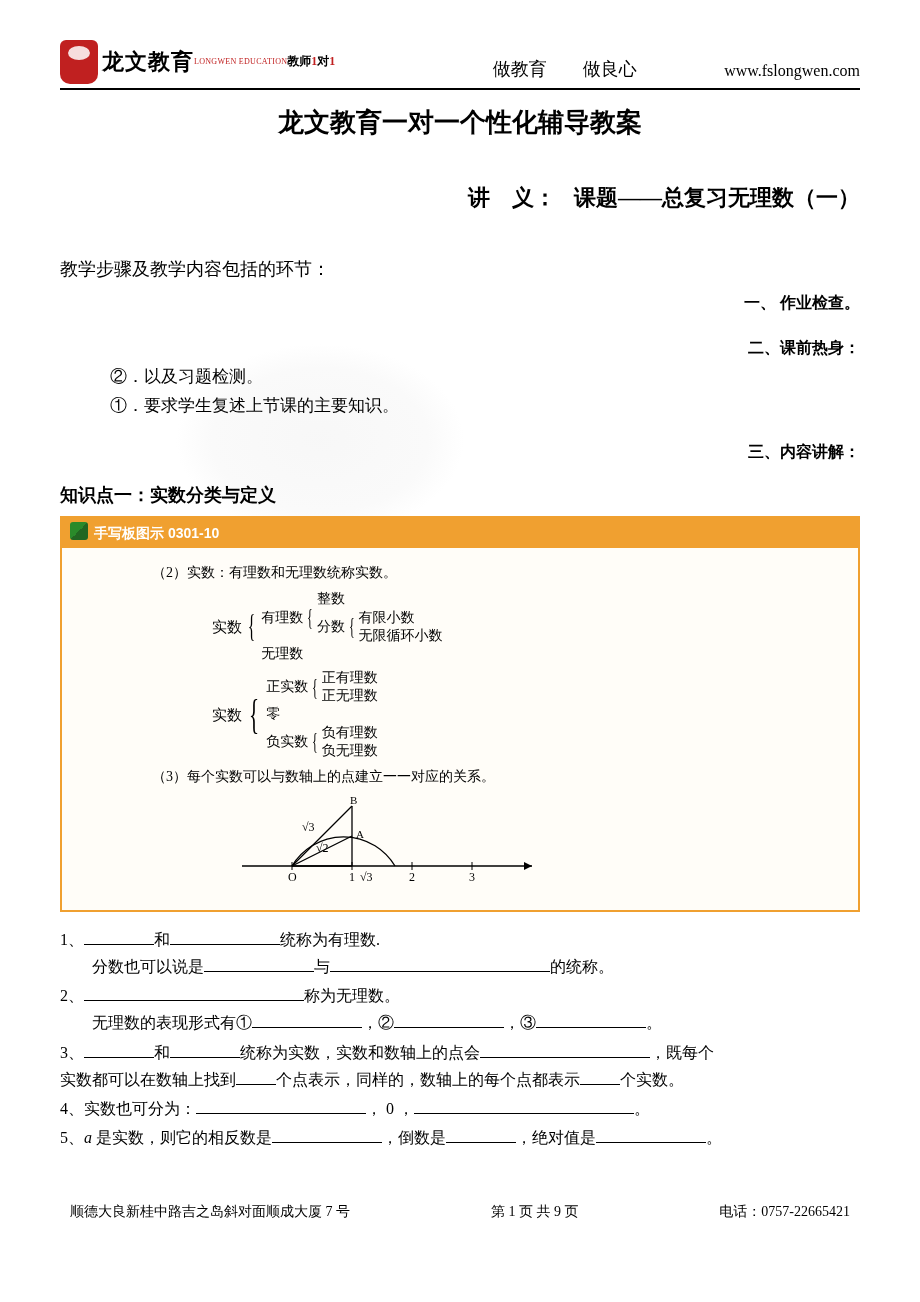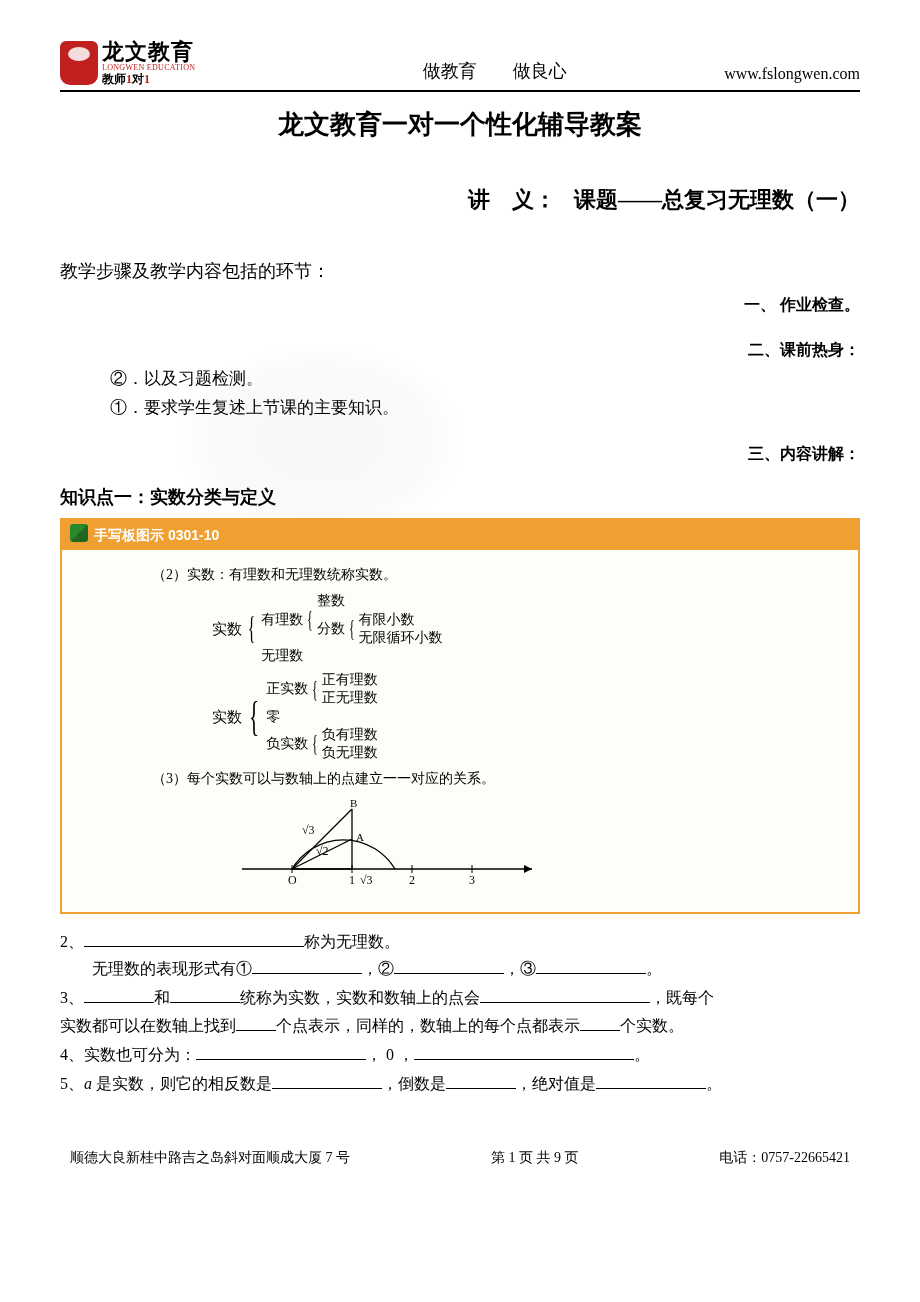--- a/index.html
+++ b/index.html
@@ -51,22 +51,23 @@
       content: "";
       position: absolute;
       top: 6px; left: 8px;
       width: 22px; height: 14px;
       background: #fff;
       border-radius: 50%;
       opacity: 0.85;
     }
     .logo-text {
       display: flex;
-      flex-direction: column;
+      flex-direction: row;
       line-height: 1.1;
+      align-items: center;
     }
     .logo-brand {
       font-size: 22px;
       font-weight: bold;
       font-family: "SimHei", sans-serif;
       letter-spacing: 1px;
     }
     .logo-en {
       font-size: 8px;
       color: #c02020;
@@ -323,20 +324,24 @@
             <text x="118" y="8" font-size="11">B</text>
             <text x="124" y="42" font-size="11">A</text>
             <text x="70" y="35" font-size="12">√3</text>
             <text x="84" y="56" font-size="12">√2</text>
             <text x="128" y="85" font-size="12">√3</text>
           </svg>
         </div>
       </div>
     </div>
 
+    <div class="ql">
+      <span>1、</span><span class="blank-s"></span><span>和</span><span class="blank-m"></span><span>统称为有理数.</span><br>
+      <span class="indent"><span>分数也可以说是</span><span class="blank-m"></span><span>与</span><span class="blank-xl"></span><span>的统称。</span></span>
+    </div>
 
     <div class="ql">
       <span>2、</span><span class="blank-xl"></span><span>称为无理数。</span><br>
       <span class="indent"><span>无理数的表现形式有①</span><span class="blank-m"></span><span>，②</span><span class="blank-m"></span><span>，③</span><span class="blank-m"></span><span>。</span></span>
     </div>
 
     <div class="ql">
       <span>3、</span><span class="blank-s"></span><span>和</span><span class="blank-s"></span><span>统称为实数，实数和数轴上的点会</span><span class="blank-l"></span><span>，既每个</span><br>
       <span>实数都可以在数轴上找到</span><span class="blank-s" style="min-width:40px"></span><span>个点表示，同样的，数轴上的每个点都表示</span><span class="blank-s" style="min-width:40px"></span><span>个实数。</span>
     </div>

